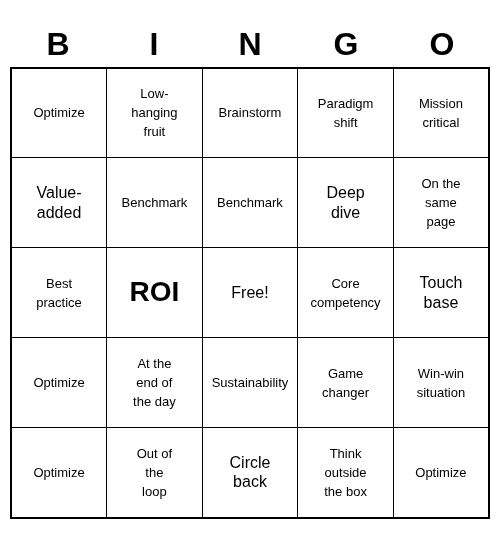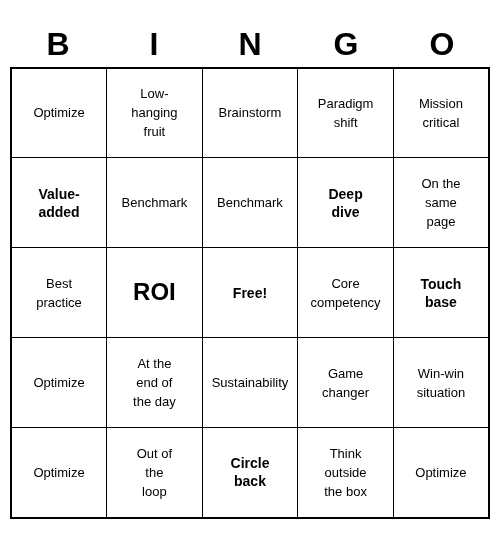--- a/index.html
+++ b/index.html
@@ -55,28 +55,28 @@
       vertical-align: middle;
       padding: 4px;
     }
 
     .cell-text {
       font-size: 13px;
       line-height: 1.3;
     }
 
     .cell-text-medium {
-      font-size: 14px;
-      font-weight: bold;
+      font-size: 16px;
+      font-weight: normal;
       line-height: 1.2;
       margin-top: 28px;
     }
 
     .cell-text-xl {
-      font-size: 24px;
+      font-size: 28px;
       font-weight: bold;
       line-height: 1.1;
     }
   </style>
 </head>
 <body>
 
 <div class="bingo-container">
   <div class="bingo-header">
   <div class="bingo-header-cell">B</div>

